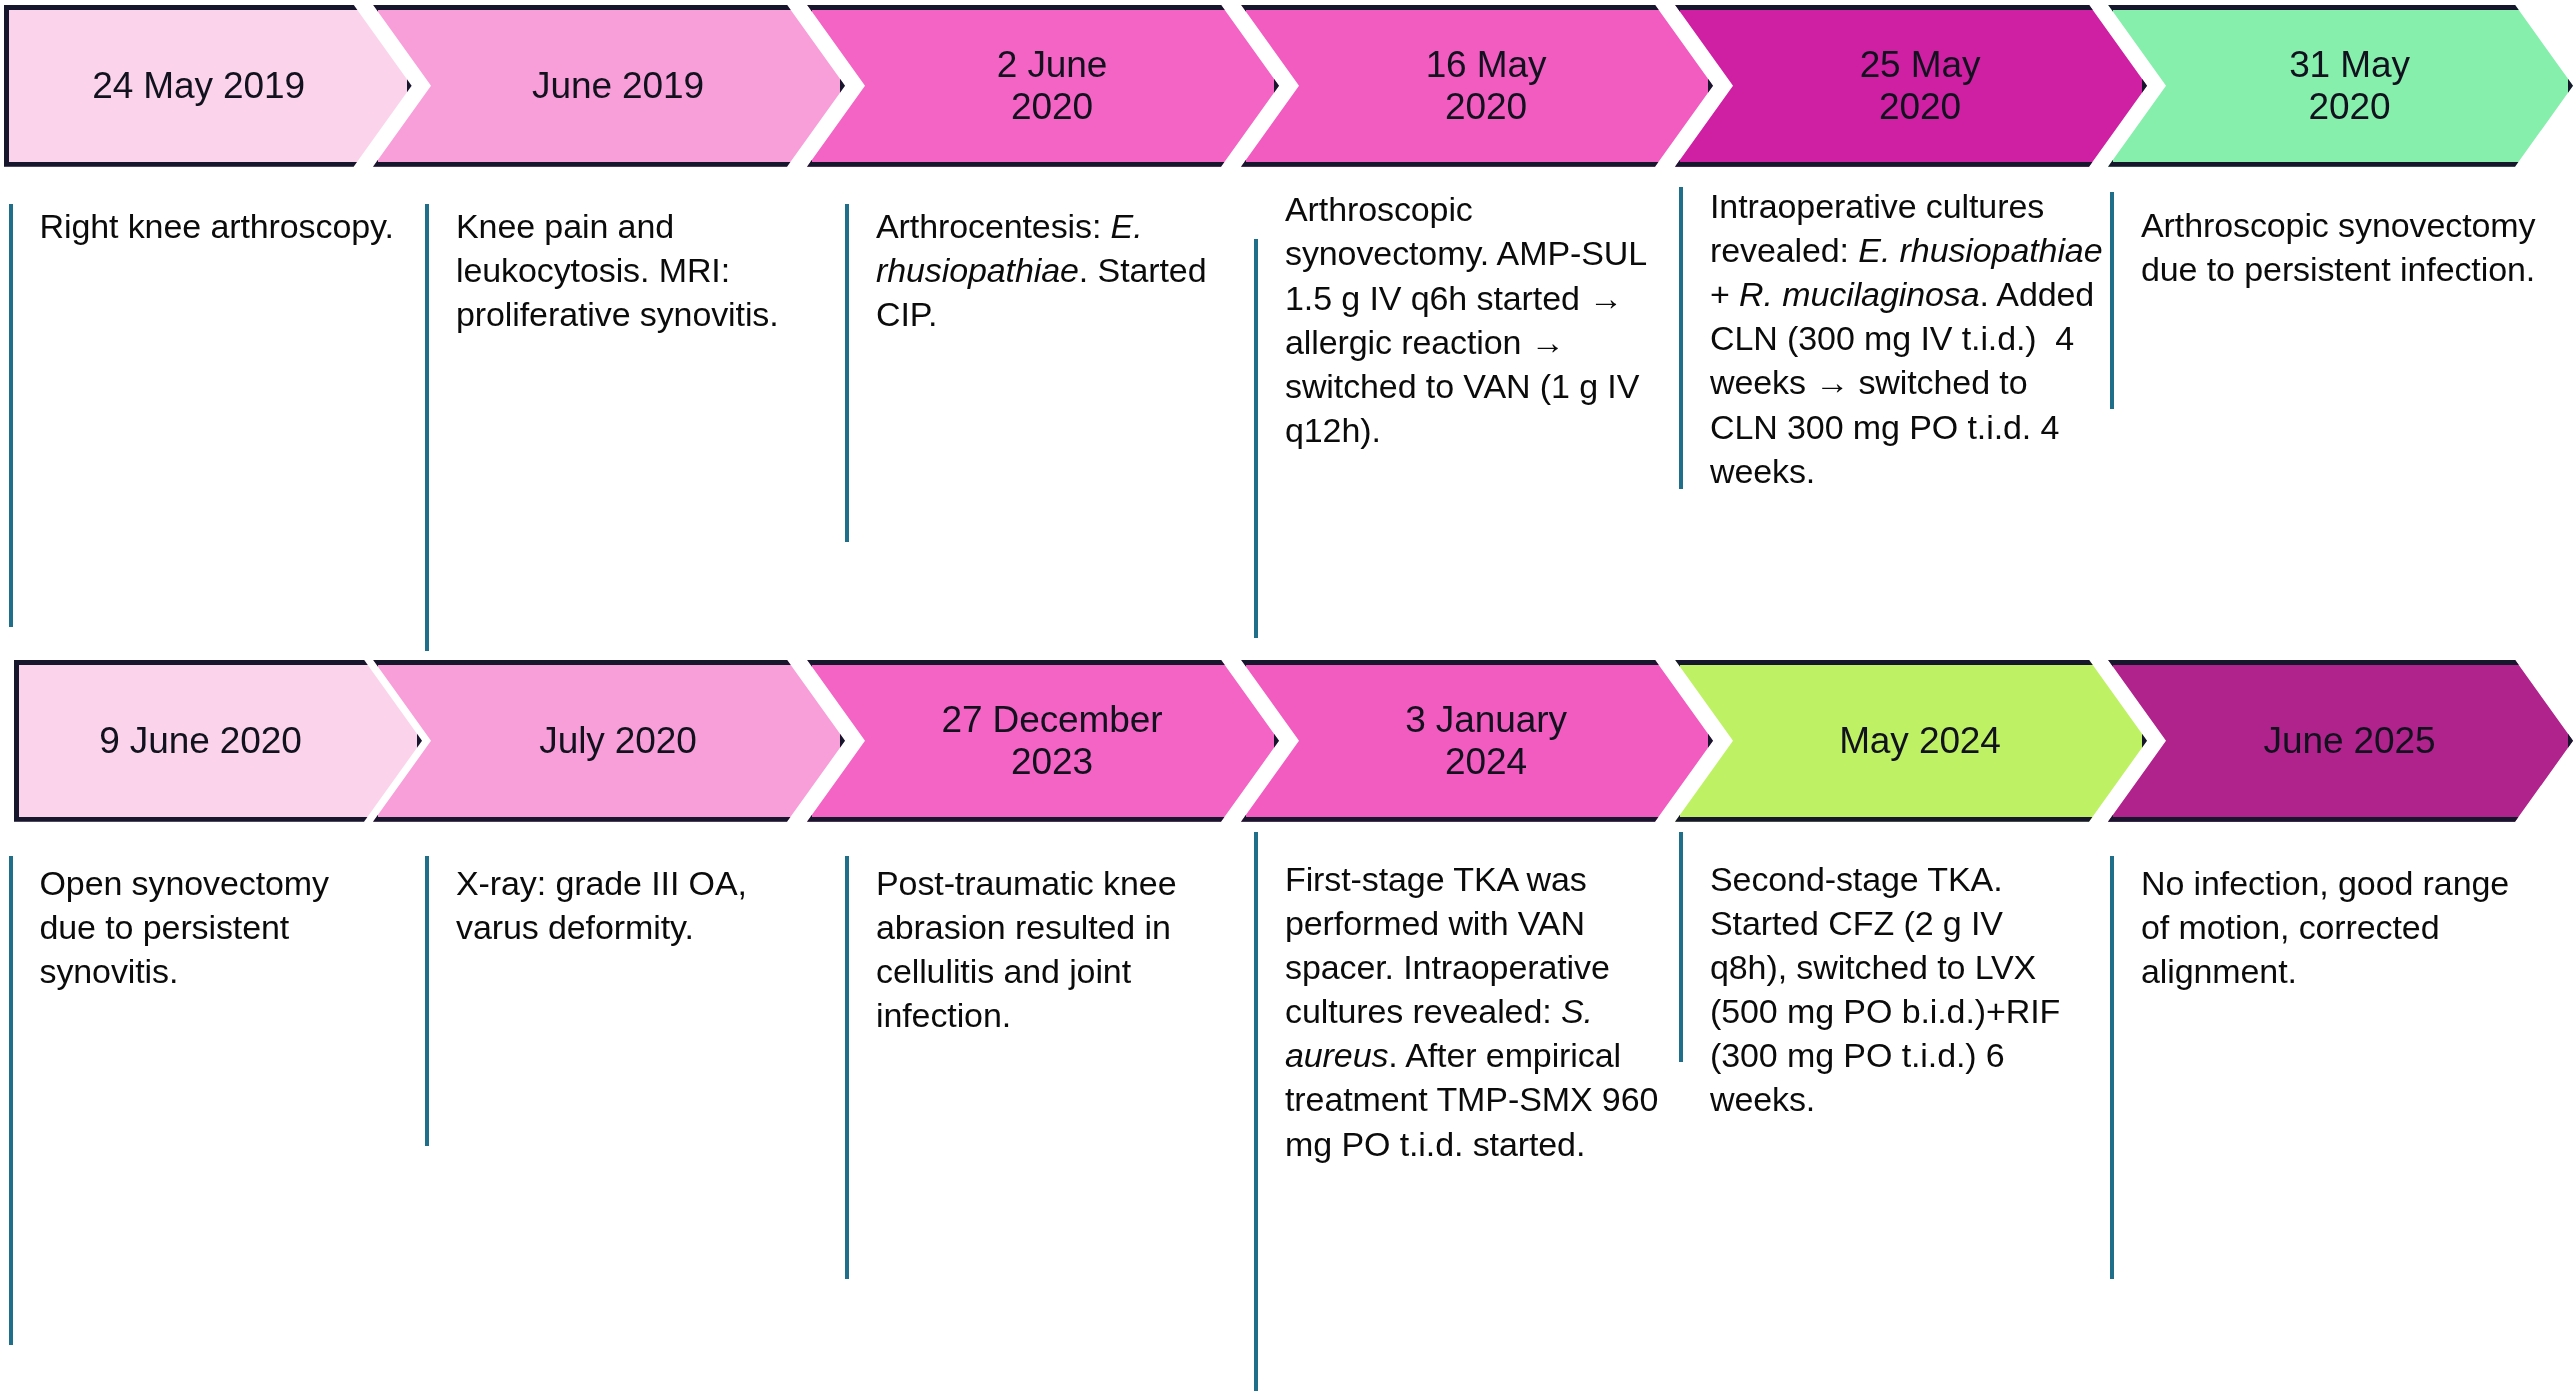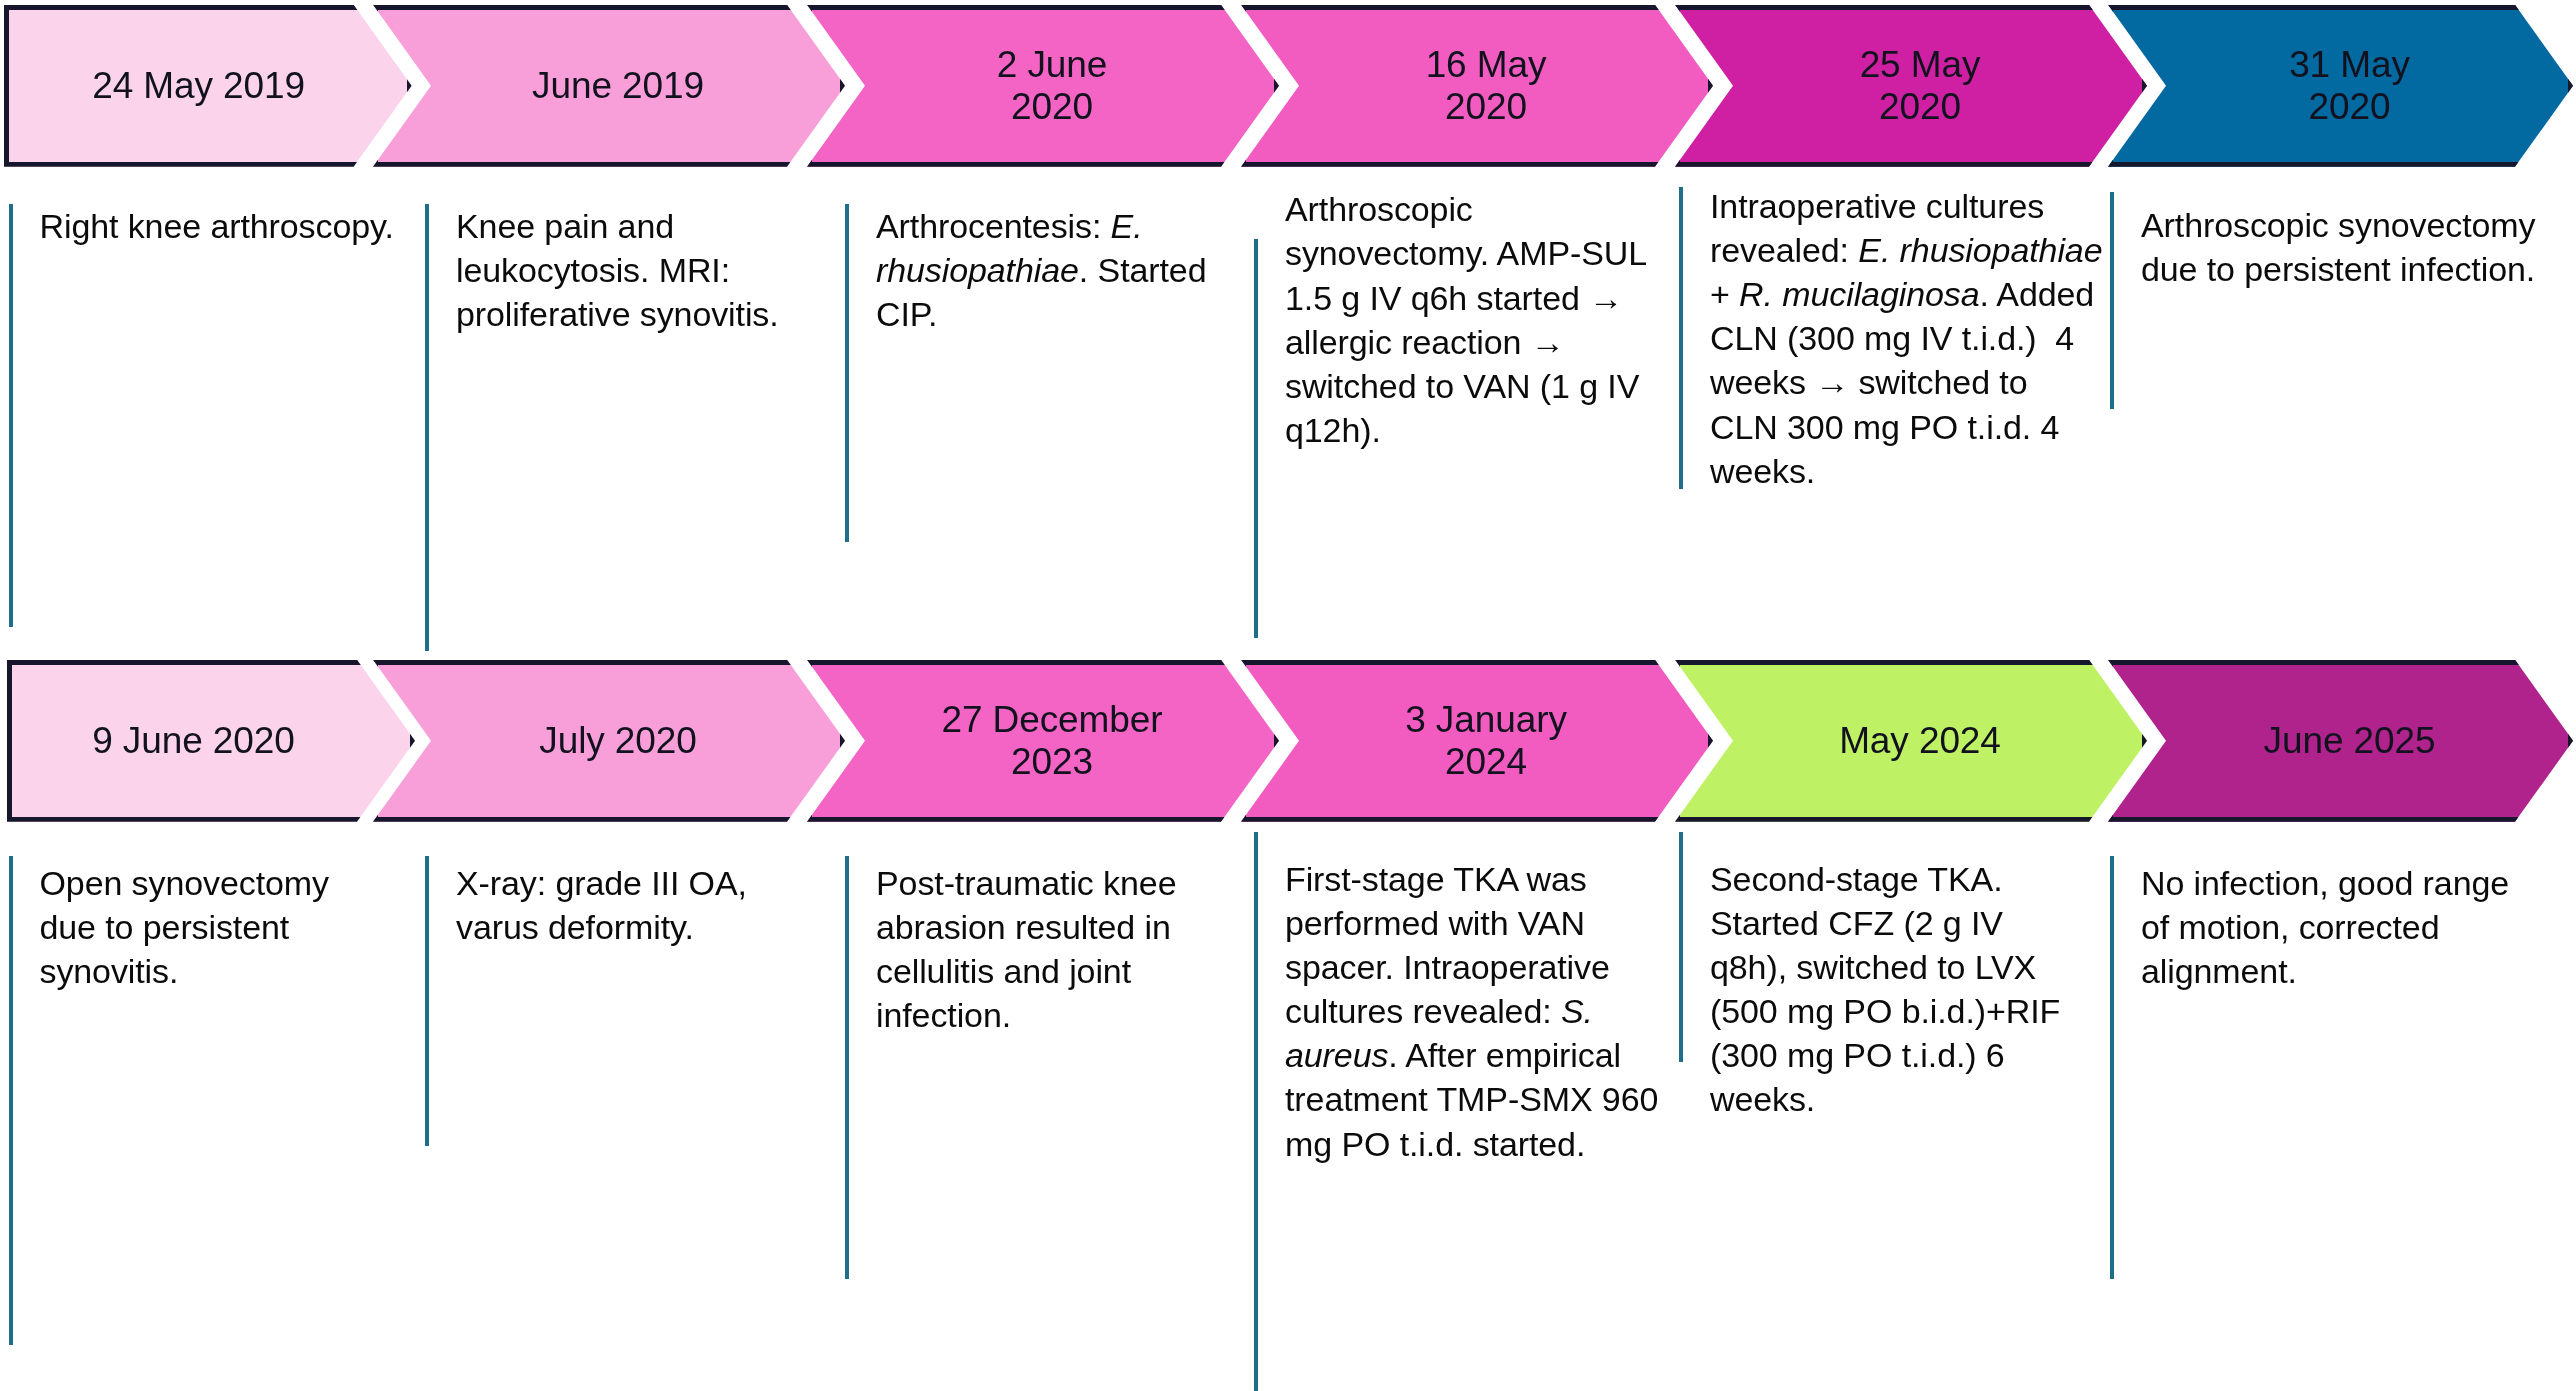--- a/index.html
+++ b/index.html
@@ -112,21 +112,21 @@
 2020</span>
       </div>
       <div class="chev" style="left: 1241px; width: 472px; background: rgb(242, 92, 192);">
         <span class="chev-label">16 May
 2020</span>
       </div>
       <div class="chev" style="left: 1675px; width: 472px; background: rgb(207, 32, 164);">
         <span class="chev-label">25 May
 2020</span>
       </div>
-      <div class="chev" style="left: 2108px; width: 465px; background: #0369a1;">
+      <div class="chev" style="left: 2108px; width: 465px; background: #86efac;">
         <span class="chev-label">31 May
 2020</span>
       </div>
     </div>
 
     <div class="body-row">
 
       <div class="cell" style="left:8.5px; top:36px; width:411px; height:447px;">
         <div class="rule" style="height:423px;"></div>
         <div class="cell-text" style="left:31px; width:362px;">Right knee arthroscopy.</div>
@@ -156,21 +156,21 @@
         <div class="rule" style="height:217px;"></div>
         <div class="cell-text" style="left:31px; top:11px; width:423px;">Arthroscopic synovectomy due to persistent infection.</div>
       </div>
 
     </div>
   </div>
 
   <div class="band band-2">
 
     <div class="chev-row">
-      <div class="chev first" style="left: 7px; width: 408px; background: rgb(251, 212, 236); padding-left: 19px;">
+      <div class="chev first" style="left: 14px; width: 408px; background: rgb(251, 212, 236); padding-left: 19px;">
         <span class="chev-label">9 June 2020</span>
       </div>
       <div class="chev" style="left: 373px; width: 472px; background: rgb(248, 159, 218);">
         <span class="chev-label">July 2020</span>
       </div>
       <div class="chev" style="left: 807px; width: 472px; background: rgb(244, 100, 196);">
         <span class="chev-label">27 December
 2023</span>
       </div>
       <div class="chev" style="left: 1241px; width: 472px; background: rgb(242, 92, 192);">

